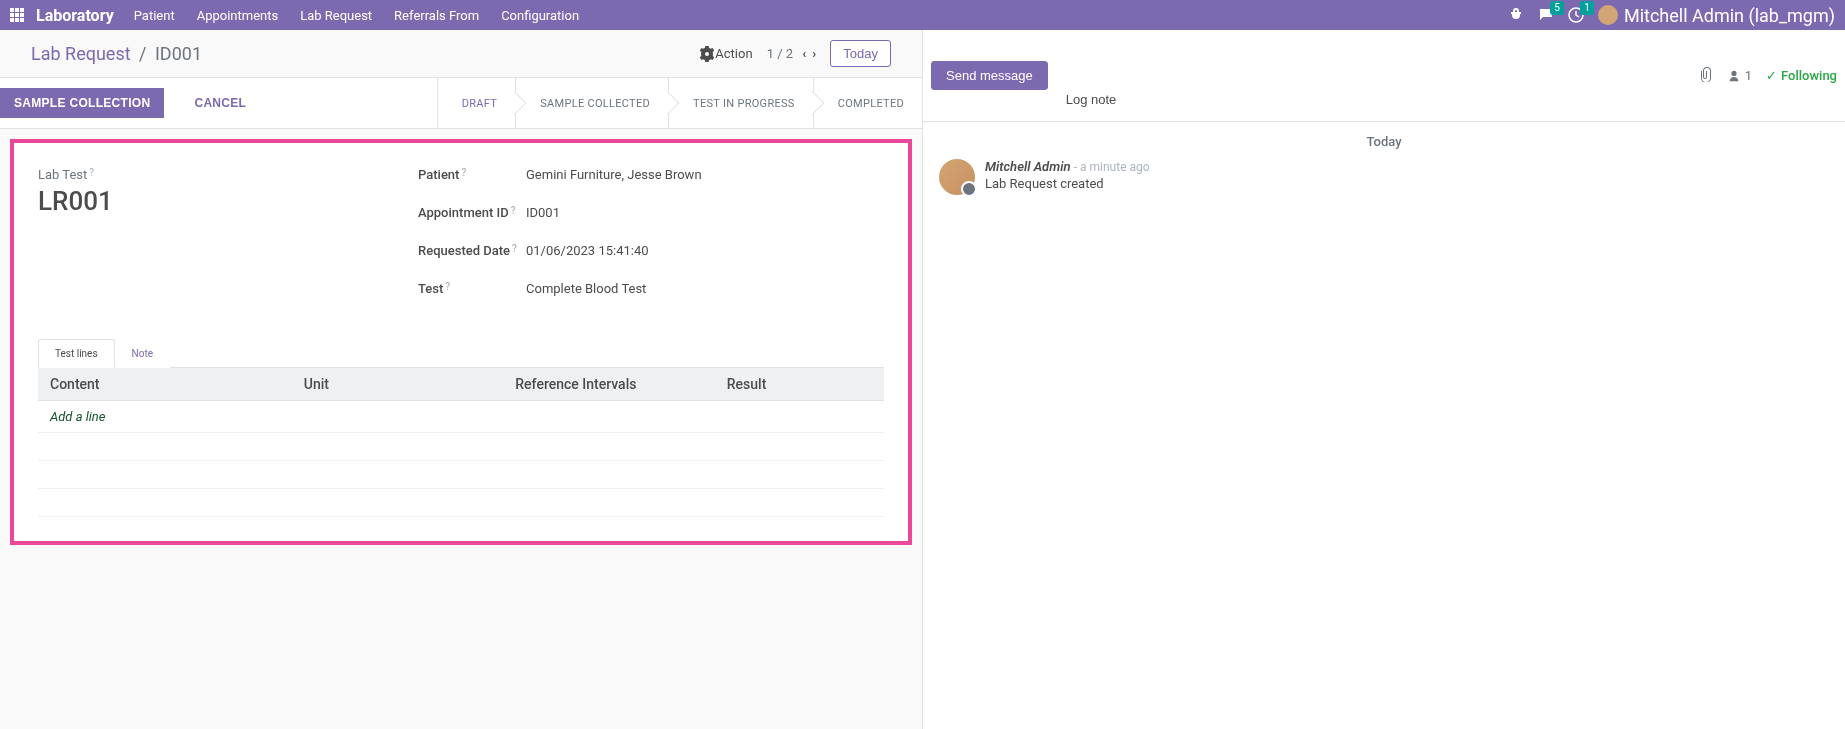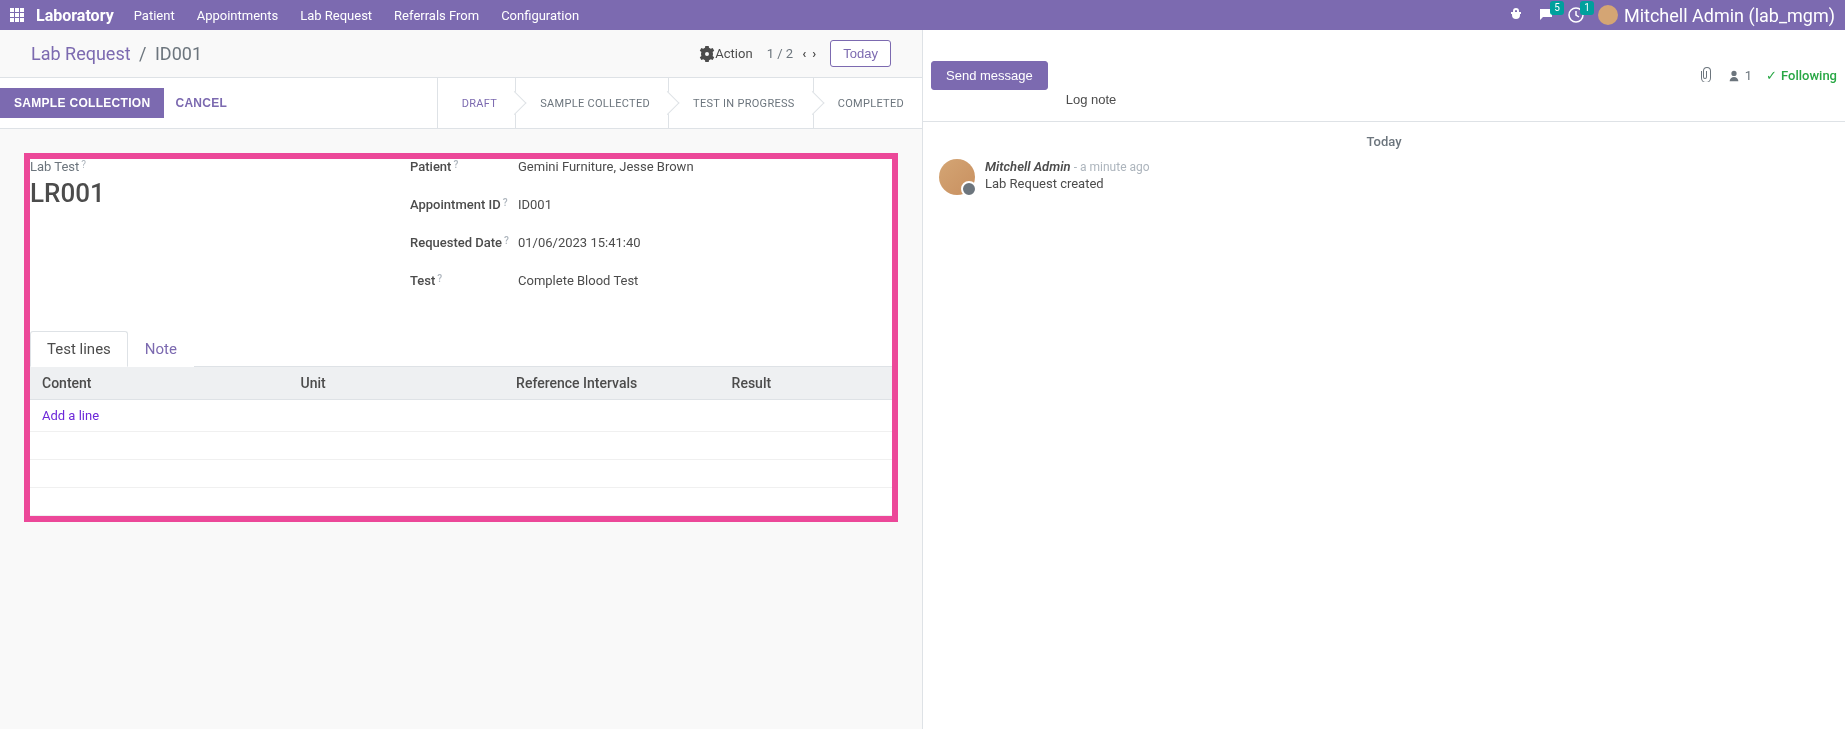--- a/index.html
+++ b/index.html
@@ -27,47 +27,47 @@
 .cp-right { display: flex; align-items: center; gap: 14px; }
 .cp-right .action-btn { color: #4c4c4c; cursor: pointer; display: flex; align-items: center; }
 .cp-right .pager { color: #6c757d; font-size: 13px; }
 .cp-right .pager-arrows { display: inline-flex; gap: 6px; margin-left: 6px; }
 .cp-right .pager-arrows span { cursor: pointer; color: #4c4c4c; font-weight: bold; }
 .cp-right .create-btn { border: 1px solid #7c6ab0; background: #fff; color: #7c6ab0; padding: 5px 12px; border-radius: 3px; cursor: pointer; font-size: 13px; }
 
 .statusbar { display: flex; justify-content: space-between; align-items: center; border-top: 1px solid #dee2e6; border-bottom: 1px solid #dee2e6; background: #fff; margin-top: 10px; height: 52px; }
 .statusbar .buttons { display: flex; }
 .statusbar .btn-primary { background: #7c6ab0; color: #fff; border: none; padding: 8px 14px; font-weight: bold; font-size: 12px; cursor: pointer; letter-spacing: 0.3px; }
-.statusbar .btn-link { background: none; border: none; color: #7c6ab0; padding: 8px 11px; font-weight: bold; font-size: 12px; cursor: pointer; letter-spacing: 0.3px; }
+.statusbar .btn-link { background: none; border: none; color: #7c6ab0; padding: 8px 30px; font-weight: bold; font-size: 12px; cursor: pointer; letter-spacing: 0.3px; }
 .statusbar .stages { display: flex; align-items: stretch; height: 100%; }
 .statusbar .stage { position: relative; padding: 0 18px 0 24px; display: flex; align-items: center; font-size: 11px; color: #6c757d; letter-spacing: 0.3px; border-left: 1px solid #dee2e6; }
 .statusbar .stage.active { color: #7c6ab0; }
 .statusbar .stage::after { content: ""; position: absolute; right: -8px; top: 50%; transform: translateY(-50%) rotate(45deg); width: 16px; height: 16px; border-top: 1px solid #dee2e6; border-right: 1px solid #dee2e6; background: #fff; z-index: 1; }
 .statusbar .stage:last-child::after { display: none; }
 
-.form-sheet { background: #fff; border: 6px solid #ec4899; margin: 24px; }
+.form-sheet { background: #fff; border: 4px solid #ec4899; margin: 10px; padding: 24px; }
 .form-top { display: flex; gap: 40px; margin-bottom: 20px; }
 .form-top .col1 { flex: 0 0 340px; }
 .form-top .col2 { flex: 1; }
 .field-label { font-size: 13px; color: #6c757d; margin-bottom: 2px; display: flex; align-items: flex-start; gap: 2px; }
 .field-label .q { font-size: 10px; color: #adb5bd; vertical-align: super; }
 .big-value { font-size: 26px; color: #4c4c4c; font-weight: 500; margin-top: 4px; }
 .field-row { display: flex; align-items: flex-start; margin-bottom: 12px; min-height: 26px; }
 .field-row .lbl { flex: 0 0 108px; font-size: 13px; color: #4c4c4c; font-weight: 500; display: flex; gap: 2px; }
 .field-row .lbl .q { font-size: 10px; color: #adb5bd; }
 .field-row .val { flex: 1; font-size: 13px; color: #4c4c4c; }
 
 .notebook { margin-top: 10px; }
 .nb-tabs { display: flex; border-bottom: 1px solid #dee2e6; }
-.nb-tab { padding: 8px 16px; border: 1px solid transparent; border-bottom: none; cursor: pointer; color: #7c6ab0; font-size: 15px; background: #fff; margin-bottom: -1px; }
+.nb-tab { padding: 8px 16px; border: 1px solid transparent; border-bottom: none; cursor: pointer; color: #7c6ab0; font-size: 10px; background: #fff; margin-bottom: -1px; }
 .nb-tab.active { border-color: #dee2e6; color: #4c4c4c; border-radius: 3px 3px 0 0; border-bottom: 1px solid #fff; }
 .nb-table { width: 100%; border-collapse: collapse; }
 .nb-table th { text-align: left; padding: 8px 12px; background: #eef0f2; font-weight: 500; font-size: 14px; border-bottom: 1px solid #dee2e6; }
 .nb-table td { padding: 8px 12px; border-bottom: 1px solid #f0f0f0; font-size: 13px; height: 28px; }
-.nb-table .add-line { color: #6d28d9; cursor: pointer; }
+.nb-table .add-line { color: #14532d; cursor: pointer; font-style: italic; }
 .nb-empty-row td { height: 28px; }
 
 .chatter-top { display: flex; align-items: center; border-bottom: 1px solid #dee2e6; padding: 8px; }
 .chatter-top .send-msg { background: #7c6ab0; color: #fff; border: 1px solid #7c6ab0; padding: 6px 14px; border-radius: 3px; cursor: pointer; font-size: 13px; margin-right: 4px; }
 .chatter-top .log-note { background: #fff; color: #4c4c4c; border: none; padding: 6px 14px; cursor: pointer; font-size: 13px; margin-top: 48px; }
 .chatter-top .right { margin-left: auto; display: flex; align-items: center; gap: 14px; }
 .chatter-top .right .following { color: #28a745; font-weight: 500; cursor: pointer; display: flex; align-items: center; gap: 4px; }
 .chatter-top .right .followers { display: flex; align-items: center; gap: 4px; color: #6c757d; cursor: pointer; }
 .chatter-top .right .attach { color: #6c757d; cursor: pointer; }
 

